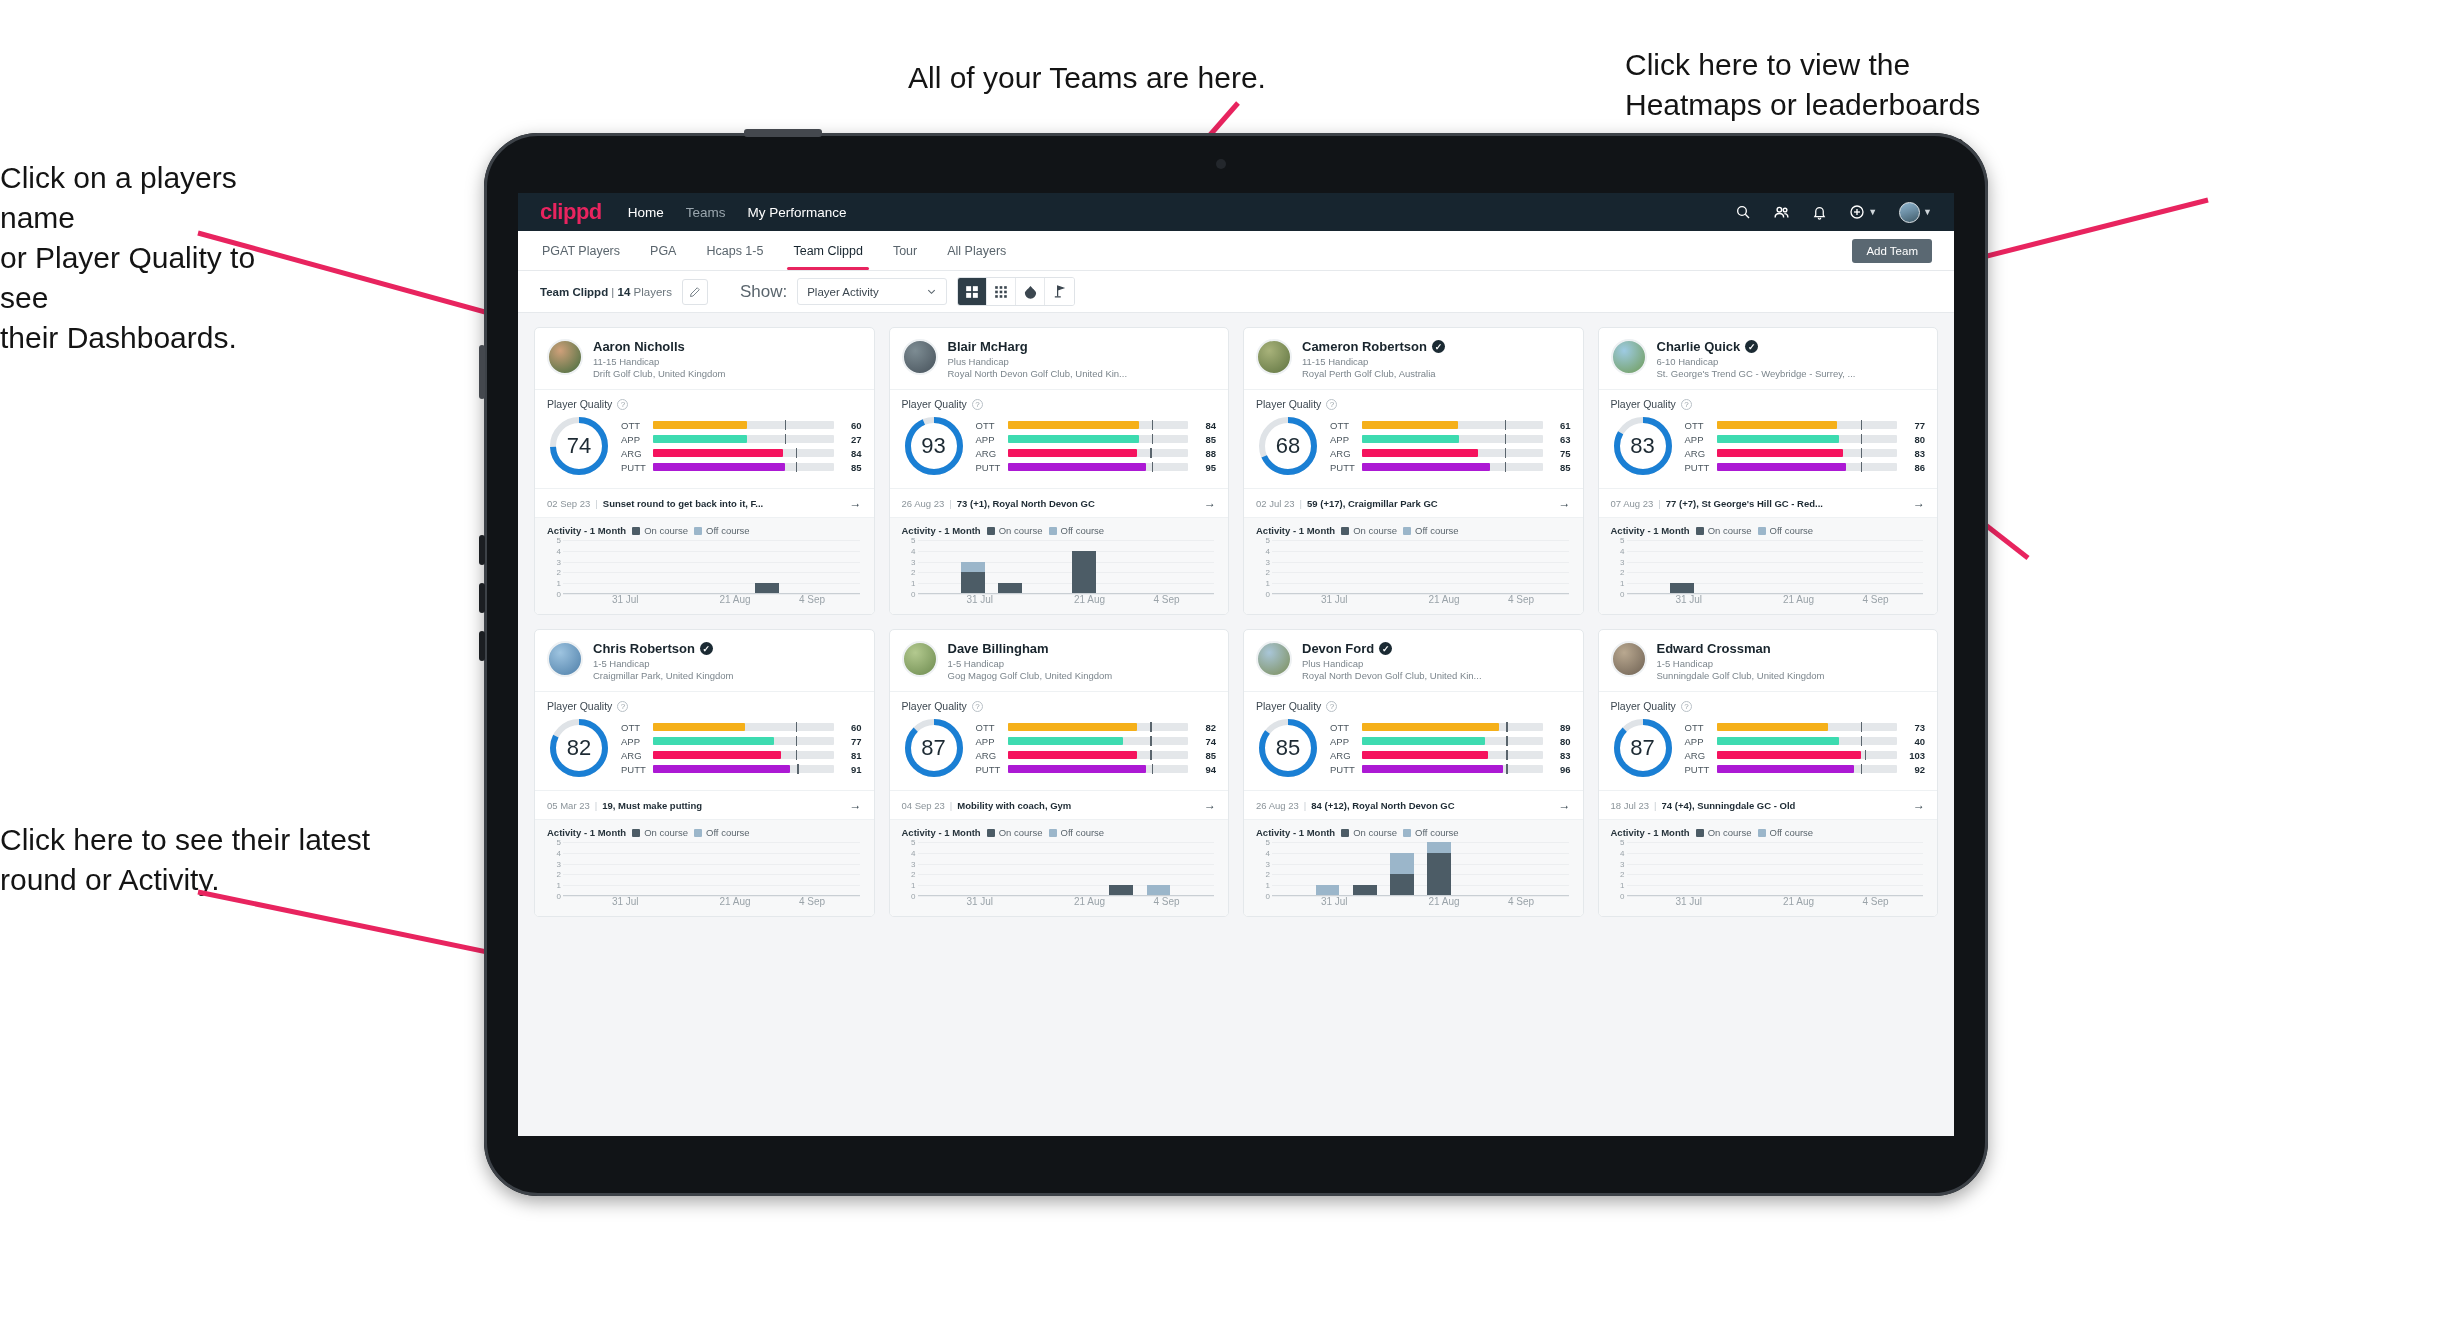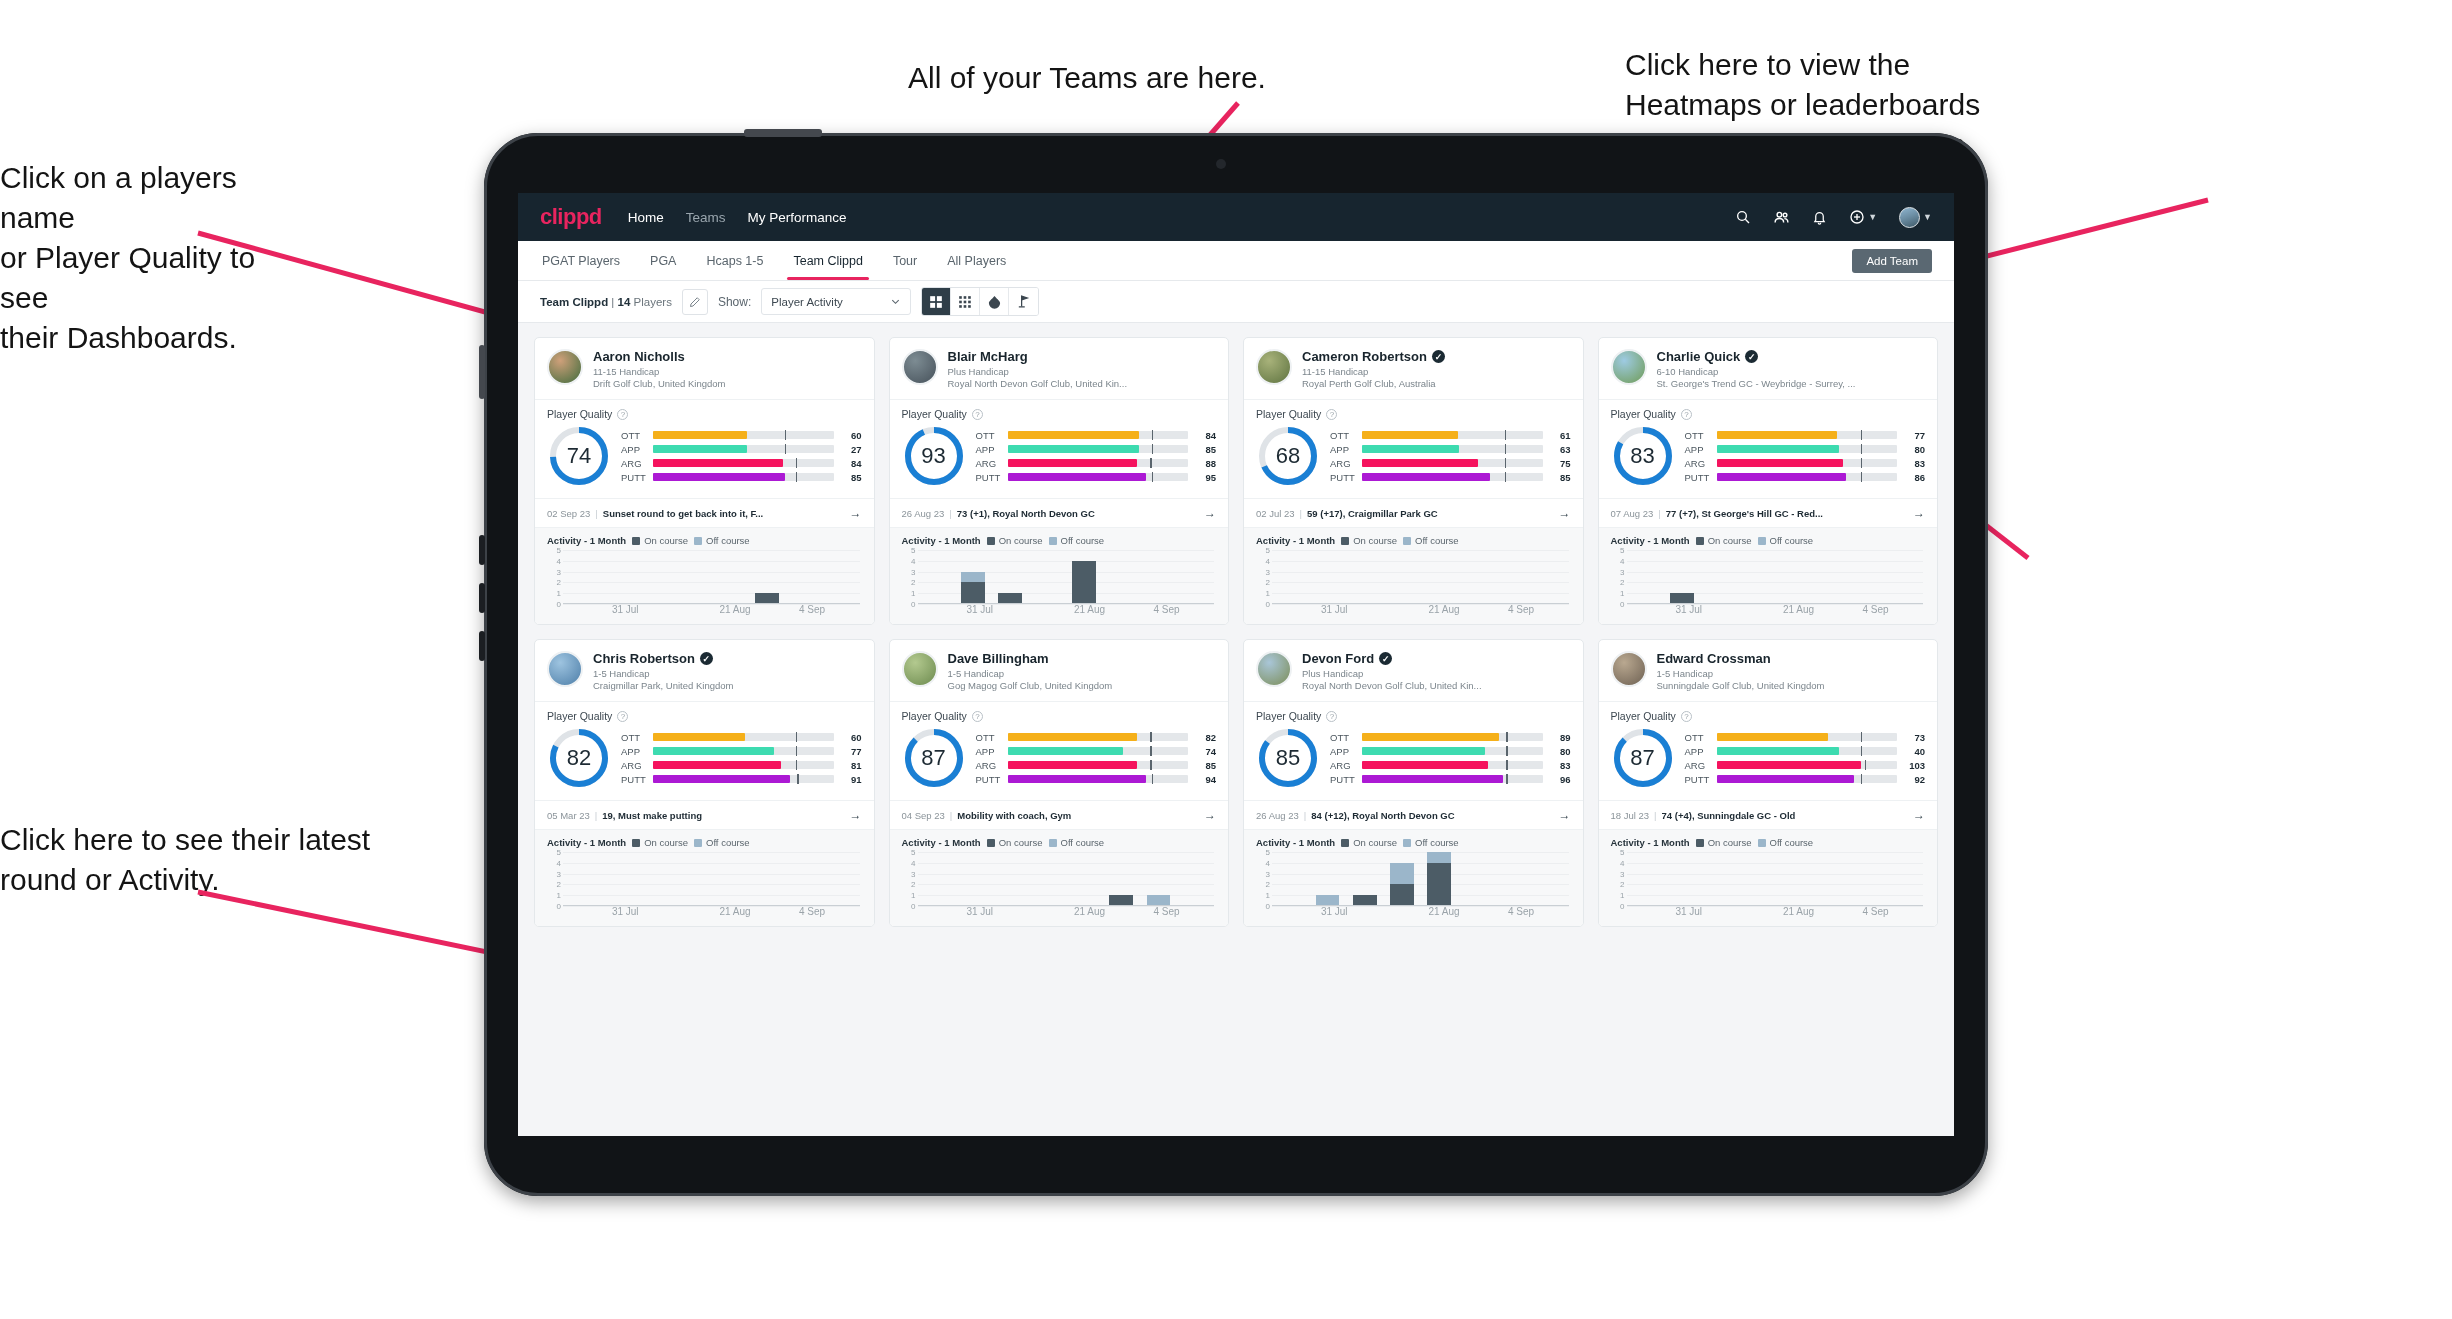--- a/index.html
+++ b/index.html
@@ -46,21 +46,21 @@
   .btn-side { position: absolute; background: #2b2f34; border-radius: 3px; }
   #btn-power { left: 260px; top: -4px; width: 78px; height: 8px; background:#44484e; }
   #btn-vol1 { left: -5px; top: 212px; width: 6px; height: 54px; background:#44484e; }
   #btn-vol2 { left: -5px; top: 402px; width: 6px; height: 30px; background:#1b1e22; }
   #btn-vol3 { left: -5px; top: 450px; width: 6px; height: 30px; background:#1b1e22; }
   #btn-vol4 { left: -5px; top: 498px; width: 6px; height: 30px; background:#1b1e22; }
   #cam { left: 732px; top: 26px; width: 10px; height: 10px; border-radius: 50%; background:#23272c; }
 
   
   #app-header {
-    height: 48px; background: #17252f;
+    height: 38px; background: #17252f;
     display: flex; align-items: center;
     padding: 0 22px;
   }
   #logo { color: #e8245f; font-size: 22px; font-weight: 700; letter-spacing: -.5px; margin-right: 26px; font-family:"Liberation Sans", sans-serif;}
   .navlink { color: #ffffff; font-size: 13.5px; margin-right: 22px; font-weight: 500; }
   .navlink.dim { color: #9aa6ae; }
   #header-right { margin-left: auto; display: flex; align-items: center; gap: 22px; }
   .hicon { color: #ffffff; display: flex; align-items: center; }
   .caret { font-size: 9px; color: #cfd6db; margin-left: 3px; }
   #avatar {
@@ -104,21 +104,21 @@
   }
   #search-wrap {
     flex: 1; height: 27px; border: 1px solid #e1e5e9; border-radius: 3px;
     display: flex; align-items: center; padding: 0 10px; gap: 8px;
     max-width: 700px;
   }
   #search-input {
     border: none; outline: none; font-size: 11.5px; color: #9aa3a9;
     font-family: "Liberation Sans", sans-serif; width: 100%; background: transparent;
   }
-  #show-label { font-size: 12px; color: #5a656d; margin-left: 0; }
+  #show-label { font-size: 17px; color: #5a656d; margin-left: 22px; }
   #show-select {
     width: 150px; height: 27px; border: 1px solid #e1e5e9; border-radius: 3px;
     display: flex; align-items: center; justify-content: space-between;
     padding: 0 9px; font-size: 11.5px; color: #3c4750;
   }
   #view-toggle { display: flex; border: 1px solid #dfe3e7; border-radius: 3px; overflow: hidden; }
   .vbtn {
     width: 29px; height: 27px; display: flex; align-items: center; justify-content: center;
     border-right: 1px solid #e6e9ec; color: #3c4750; background: #fff;
   }

